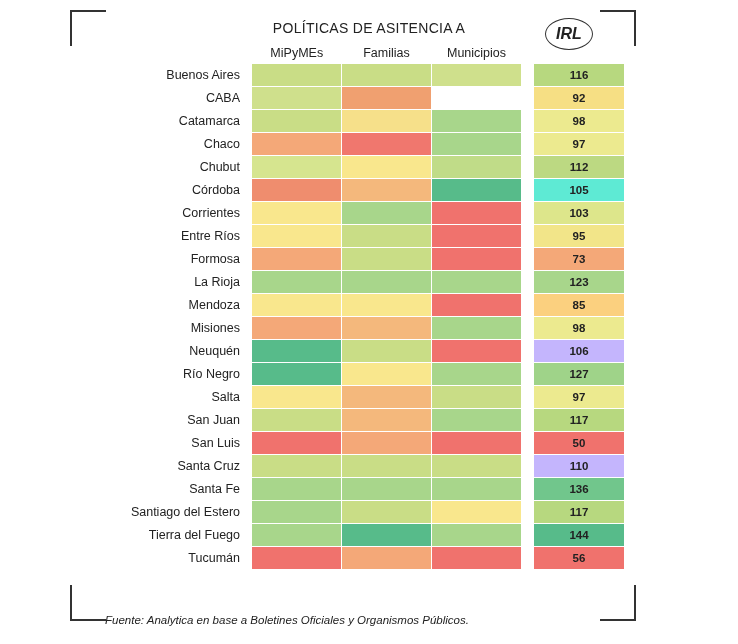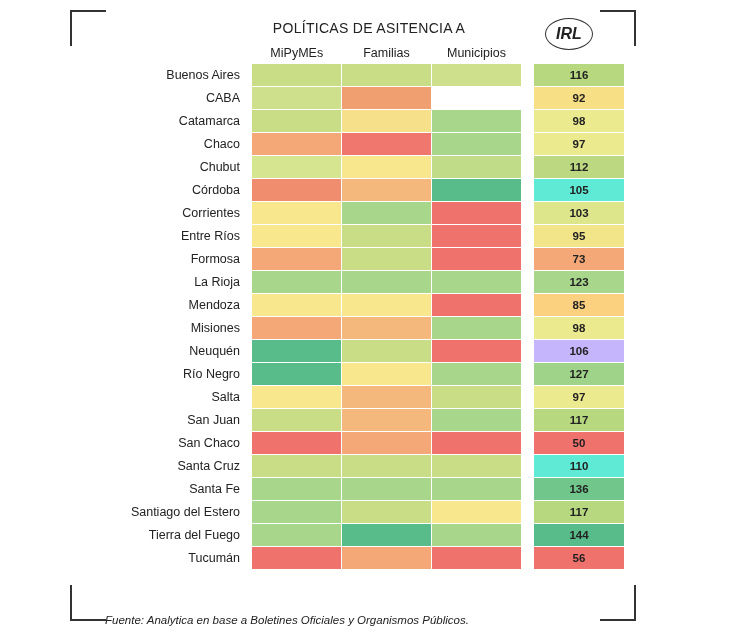--- a/index.html
+++ b/index.html
@@ -271,34 +271,34 @@
           </tr>
           <tr>
             <td class="rowlabel">San Juan</td>
             <td class="cell" style="background: rgb(201, 221, 134);"></td>
             <td class="cell" style="background: rgb(244, 184, 124);"></td>
             <td class="cell" style="background: rgb(168, 214, 139);"></td>
             <td class="spacer"></td>
             <td class="irl" style="background: rgb(183, 216, 127);">117</td>
           </tr>
           <tr>
-            <td class="rowlabel">San Chaco</td>
+            <td class="rowlabel">San Luis</td>
             <td class="cell" style="background: rgb(240, 114, 109);"></td>
             <td class="cell" style="background: rgb(244, 168, 120);"></td>
             <td class="cell" style="background: rgb(240, 114, 109);"></td>
             <td class="spacer"></td>
             <td class="irl" style="background: rgb(240, 114, 109);">50</td>
           </tr>
           <tr>
             <td class="rowlabel">Santa Cruz</td>
             <td class="cell" style="background: rgb(201, 221, 134);"></td>
             <td class="cell" style="background: rgb(201, 221, 134);"></td>
             <td class="cell" style="background: rgb(201, 221, 134);"></td>
             <td class="spacer"></td>
-            <td class="irl" style="background: #5eead4;">110</td>
+            <td class="irl" style="background: #c4b5fd;">110</td>
           </tr>
           <tr>
             <td class="rowlabel">Santa Fe</td>
             <td class="cell" style="background: rgb(168, 214, 139);"></td>
             <td class="cell" style="background: rgb(168, 214, 139);"></td>
             <td class="cell" style="background: rgb(168, 214, 139);"></td>
             <td class="spacer"></td>
             <td class="irl" style="background: rgb(113, 198, 140);">136</td>
           </tr>
           <tr>

